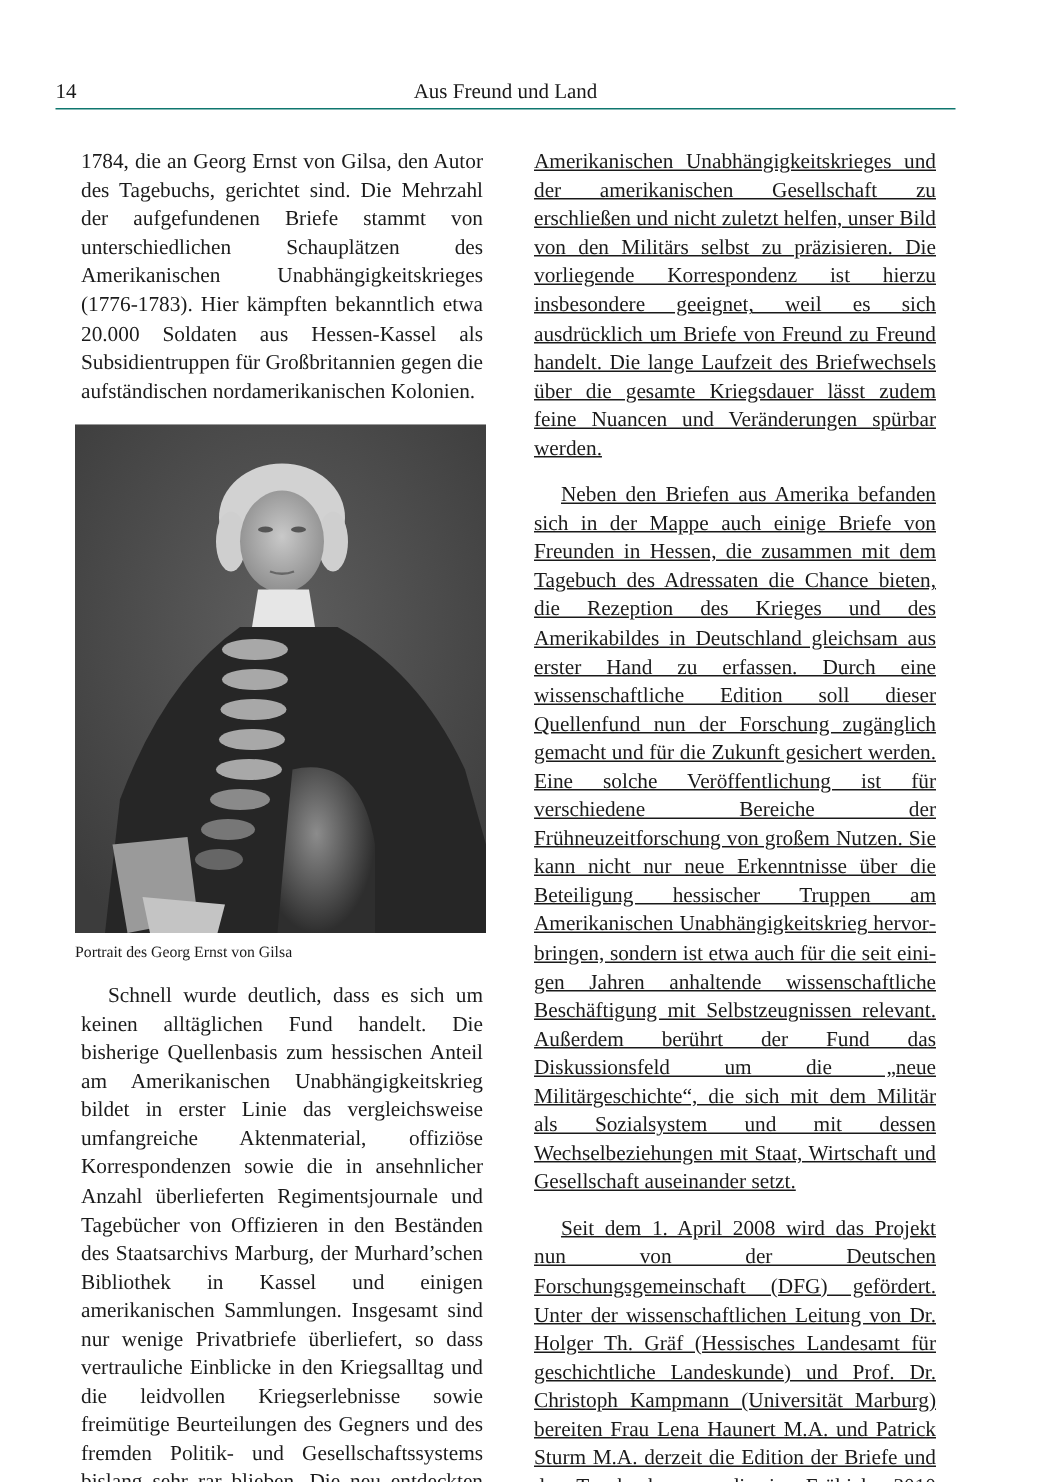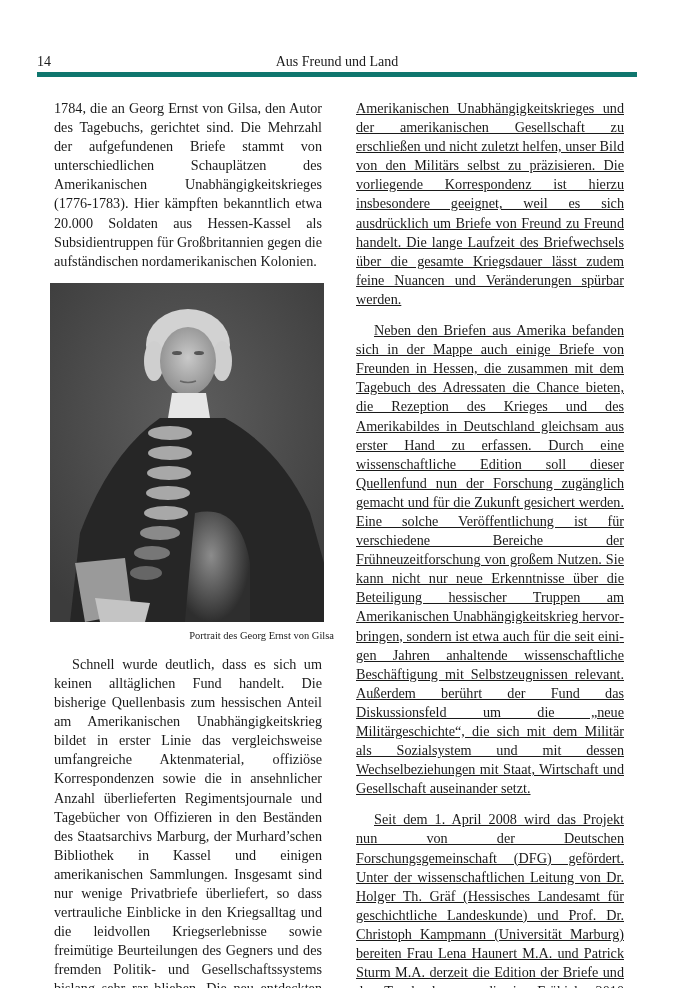--- a/index.html
+++ b/index.html
@@ -3,39 +3,39 @@
   <meta charset="utf-8">
   <style>
     html, body { margin: 0; padding: 0; background: #ffffff; }
     body {
       width: 700px; height: 988px; position: relative; overflow: hidden;
       font-family: "Liberation Serif", "DejaVu Serif", serif;
       color: #1a1a1a;
     }
     .header {
       position: absolute; left: 37px; top: 52px; width: 600px; height: 20px;
-      border-bottom: 5px solid #0f766e;
+      border-bottom: 1px solid #0f766e;
     }
     .page-number { position: absolute; left: 0; top: 2px; font-size: 14px; }
     .running-title { position: absolute; left: 0; right: 0; top: 2px; text-align: center; font-size: 14px; }
     .col {
       position: absolute; top: 87px; width: 292px;
       font-size: 14.2px; line-height: 19.1px; text-align: justify;
     }
     .col-left { left: 42px; }
     .col-right { left: 344px; text-decoration: underline; }
     .col p { margin: 12px; text-indent: 0; }
     .col p.indent { text-indent: 18px; }
     .figure {
       margin: 10px 0 0 8px; width: 274px; height: 339px;
       background: #4d4d4d; position: relative; overflow: hidden;
     }
     .figure svg { display: block; }
     .caption {
-      text-align: right; font-size: 10.5px; line-height: 14px;
+      text-align: left; font-size: 10.5px; line-height: 14px;
       margin: 7px 0 8px 0; padding-left: 8px;
     }
     .signature { text-align: right; font-style: italic; font-size: 14.5px; line-height: 19px; padding-right: 6px; }
   </style>
 </head>
 <body>
 
 <div class="header">
   <span class="page-number">14</span>
   <span class="running-title">Aus Freund und Land</span>

